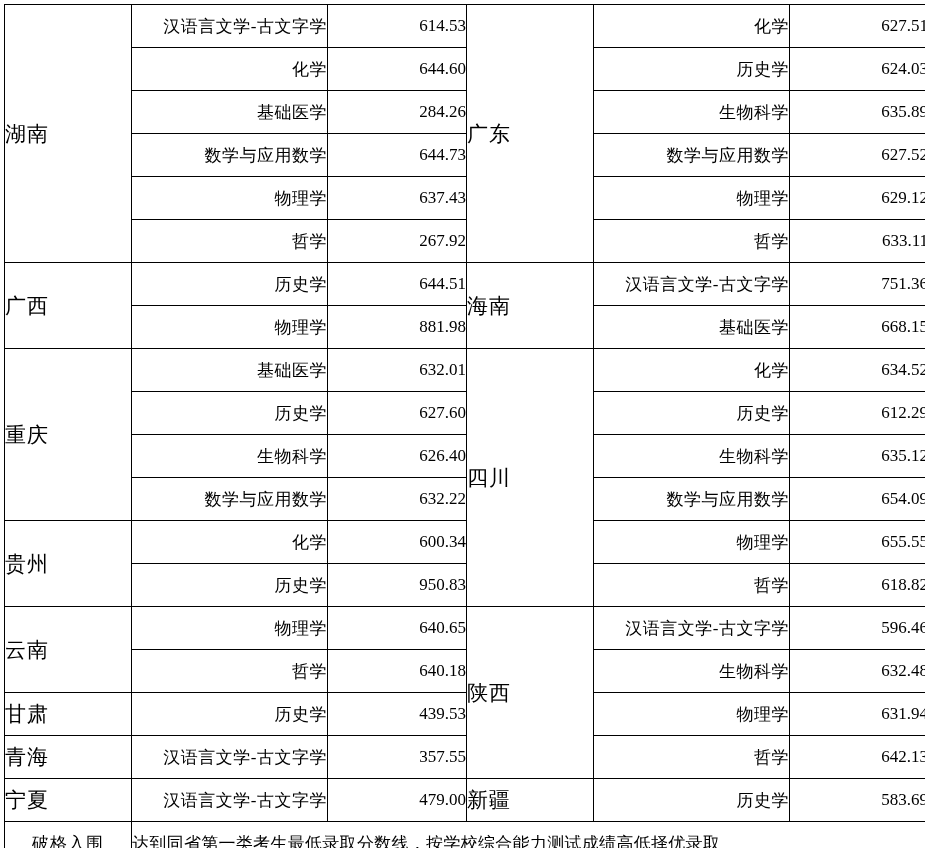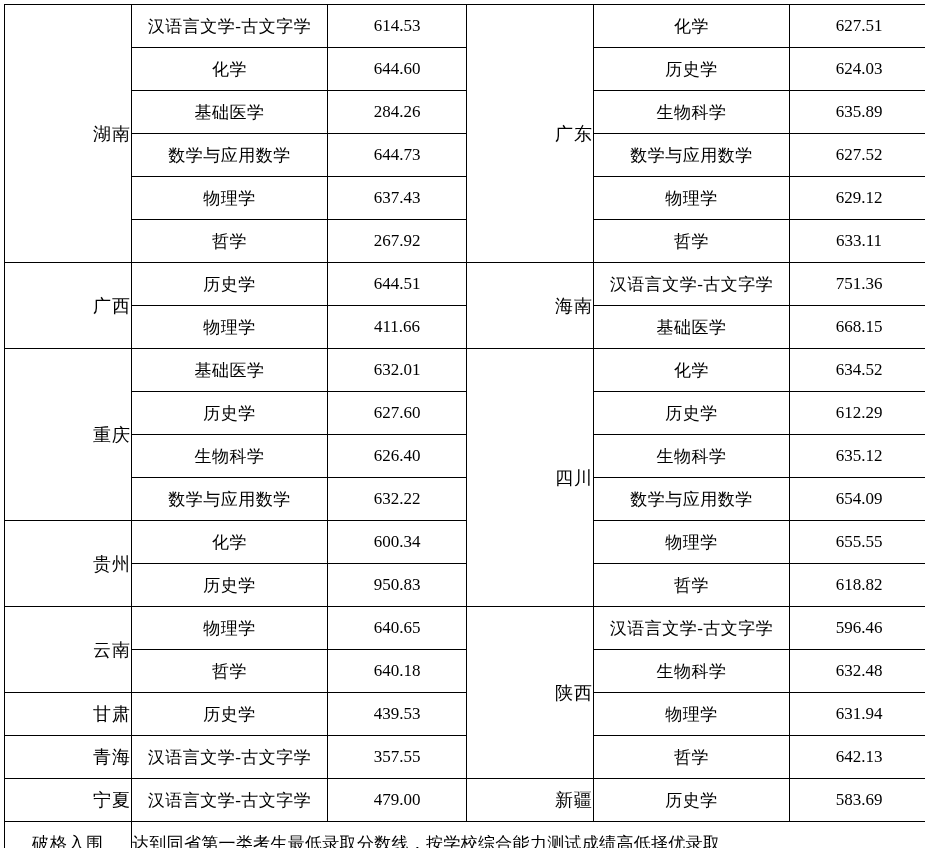--- a/index.html
+++ b/index.html
@@ -32,33 +32,33 @@
     height: 42px;
     vertical-align: middle;
     white-space: nowrap;
   }
   
   col.c-prov { width: 127px; }
   col.c-major { width: 196px; }
   col.c-score { width: 139px; }
 
   td.province {
-    text-align: right;
-    font-size: 18px;
+    text-align: left;
+    font-size: 21px;
     letter-spacing: 1px;
     margin-left: 44px;
   }
   td.major {
-    text-align: center;
+    text-align: right;
     padding-left: 10px;
     font-size: 17px;
     letter-spacing: 0.5px;
   }
   td.score {
-    text-align: center;
+    text-align: right;
     font-size: 17px;
     font-family: "Liberation Serif", "DejaVu Serif", serif;
   }
   td.note-label {
     text-align: center;
     font-size: 17px;
     letter-spacing: 1px;
   }
   td.note-text {
     text-align: left;
@@ -122,21 +122,21 @@
         <tr>
           <td class="province" rowspan="2">广西</td>
           <td class="major">历史学</td>
           <td class="score">644.51</td>
           <td class="province" rowspan="2">海南</td>
           <td class="major">汉语言文学-古文字学</td>
           <td class="score">751.36</td>
         </tr>
         <tr>
           <td class="major">物理学</td>
-          <td class="score">411.66</td>
+          <td class="score">881.98</td>
           <td class="major">基础医学</td>
           <td class="score">668.15</td>
         </tr>
         <tr>
           <td class="province" rowspan="4">重庆</td>
           <td class="major">基础医学</td>
           <td class="score">632.01</td>
           <td class="province" rowspan="6">四川</td>
           <td class="major">化学</td>
           <td class="score">634.52</td>

